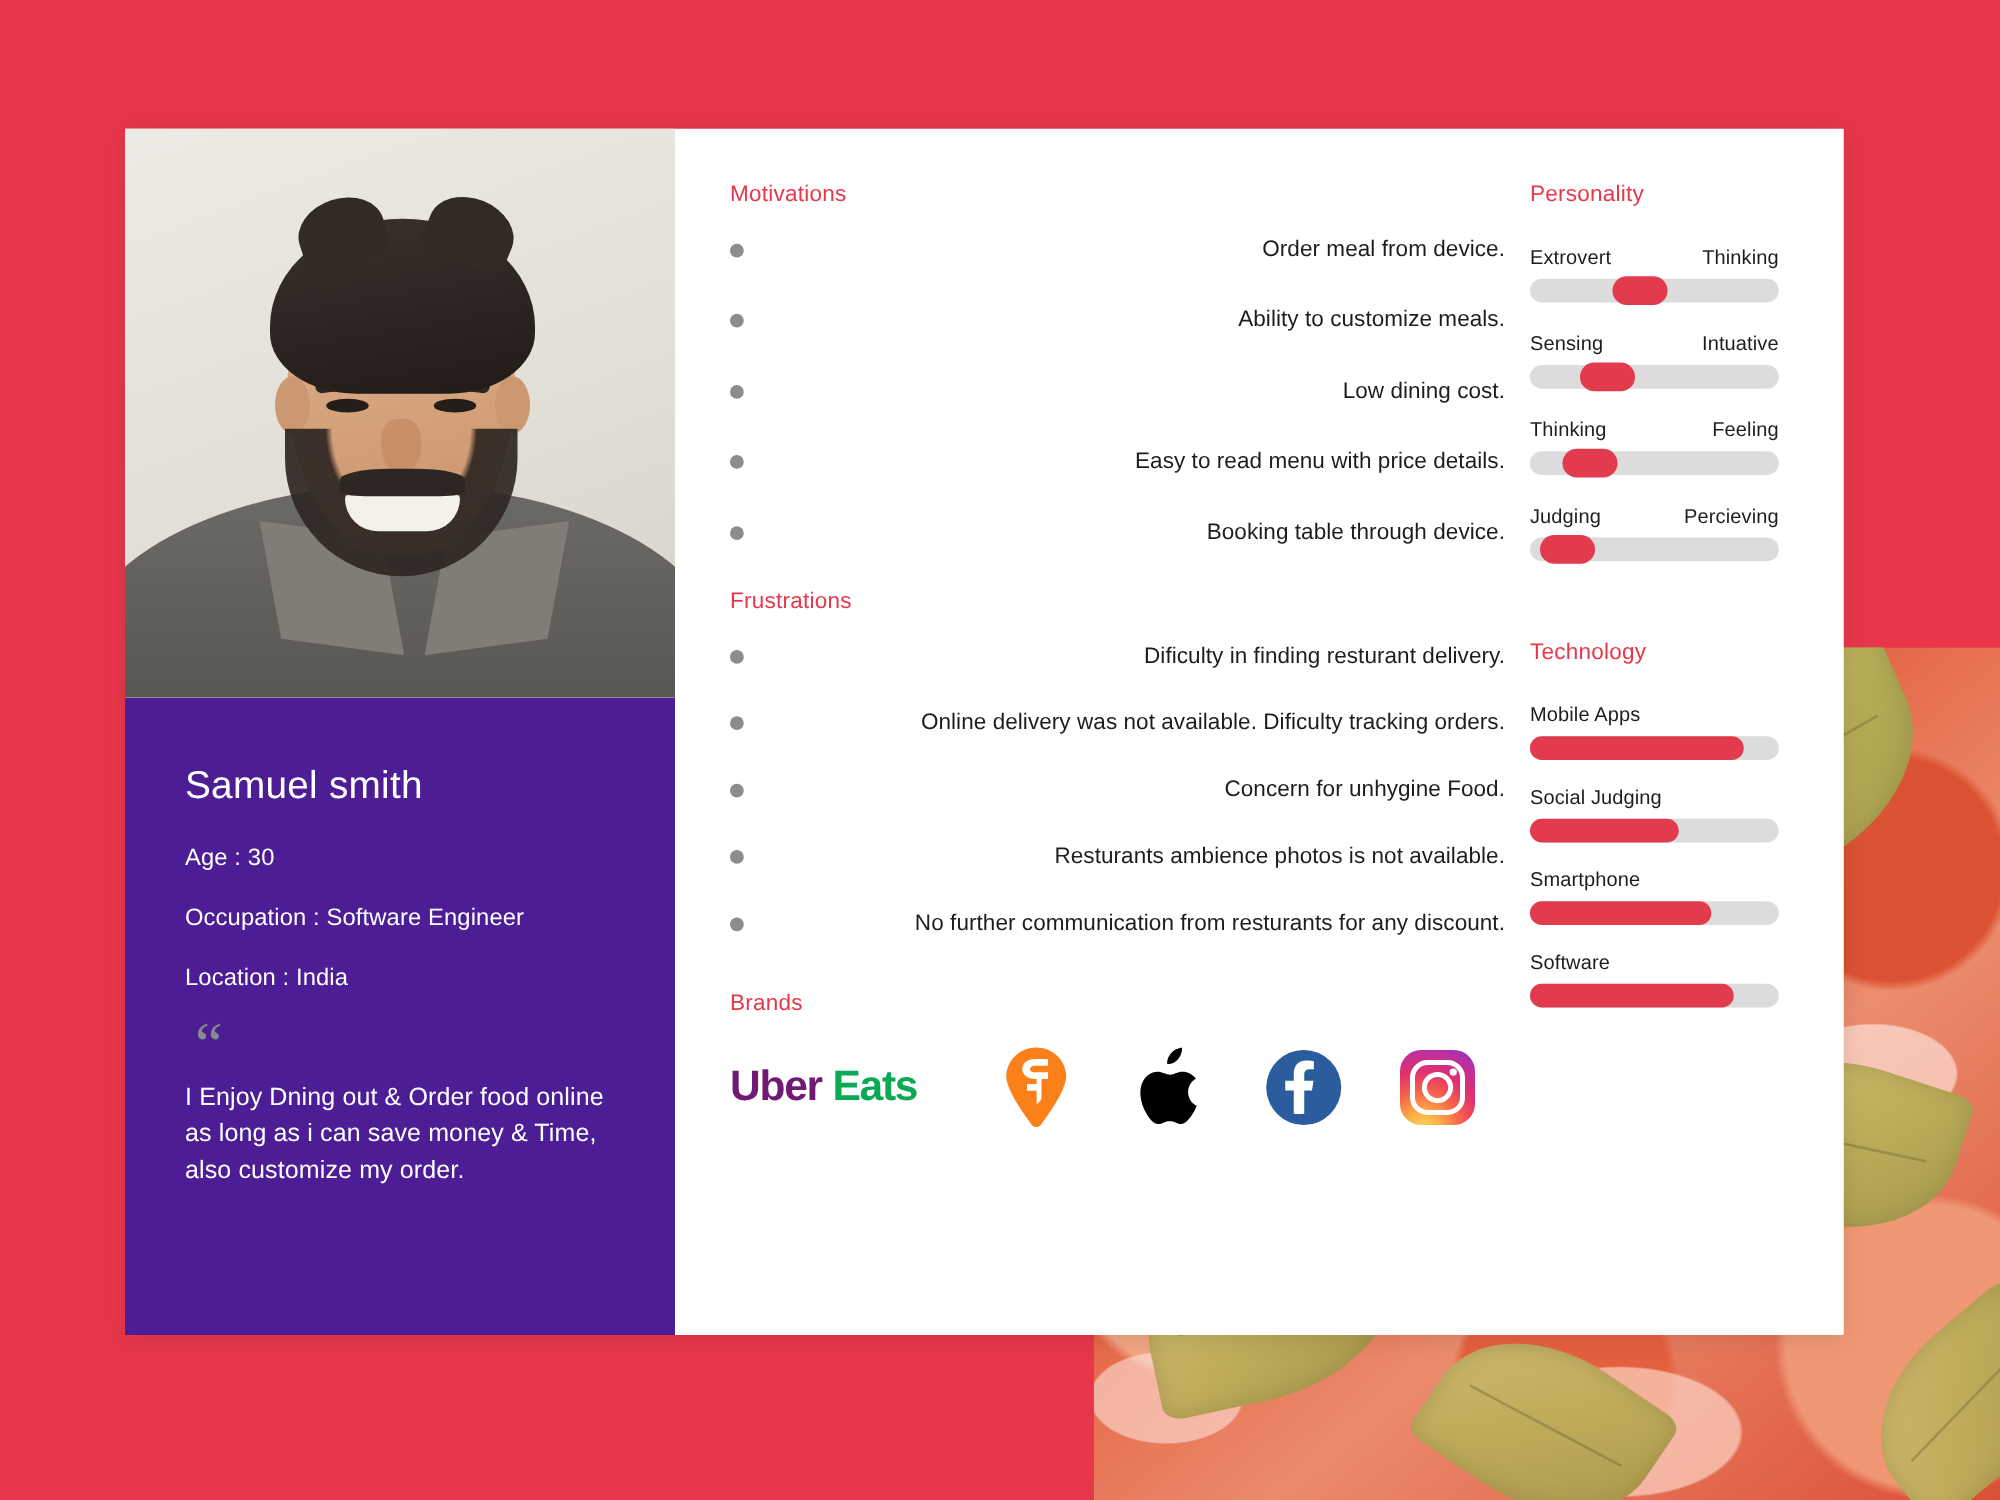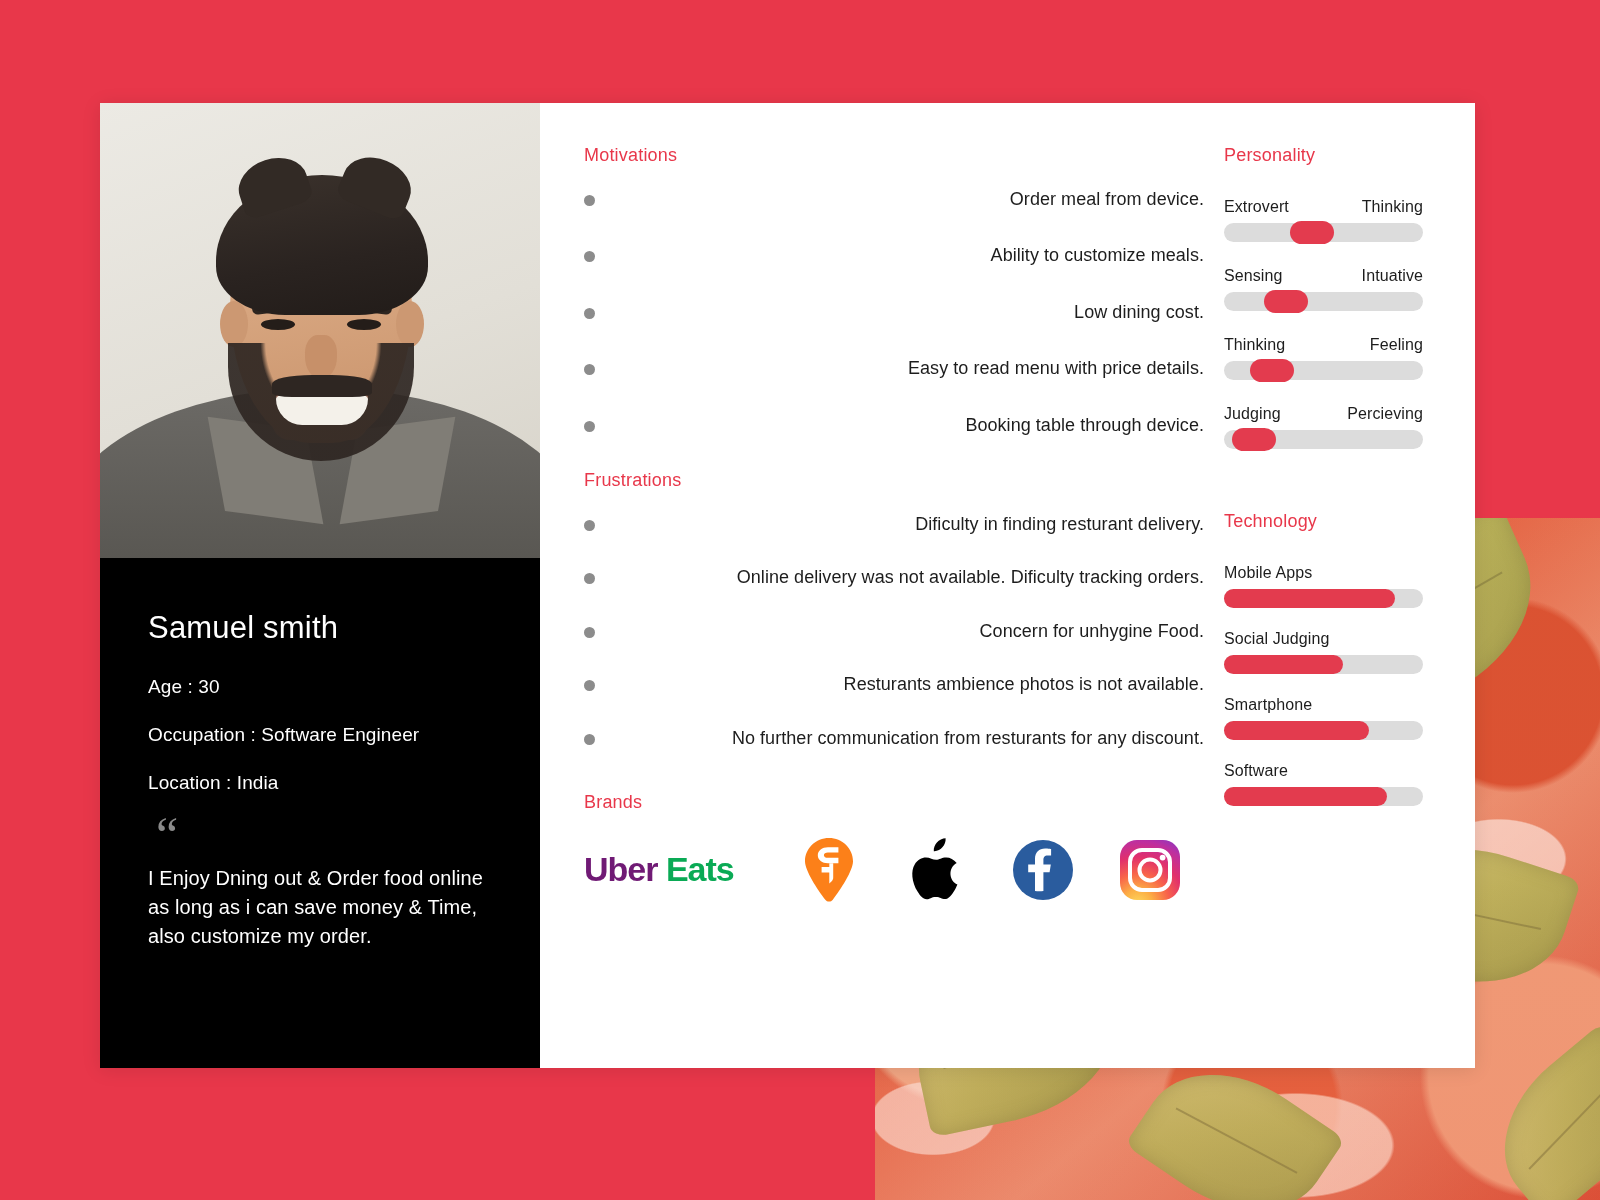--- a/index.html
+++ b/index.html
@@ -143,21 +143,21 @@
     background:
       radial-gradient(ellipse at 50% 0%, transparent 0 42%, #2e2622 46%);
     opacity: .92;
   }
   .p-stache {
     position: absolute; left: 172px; top: 272px; width: 100px; height: 22px;
     background: #2e2622; border-radius: 40% 40% 20% 20%;
   }
 
   .info-panel {
-    flex: 1; background: #000000; color: #ffffff;
+    flex: 1; background: #4c1d95; color: #ffffff;
     padding: 52px 48px 16px 48px;
   }
   .persona-name { font-size: 31px; font-weight: 400; letter-spacing: .2px; margin-bottom: 30px; }
   .meta-line { font-size: 19px; font-weight: 400; margin-bottom: 26px; letter-spacing: .1px; }
   .quote-mark {
     font-size: 50px; line-height: .6; color: #8a8a8a;
     font-family: "Liberation Serif", serif; margin: 26px 0 14px 8px;
   }
   .quote-text { font-size: 20px; line-height: 1.45; letter-spacing: .1px; }
 

